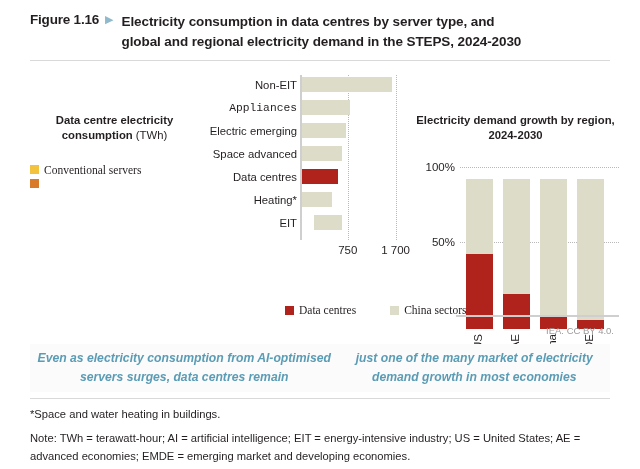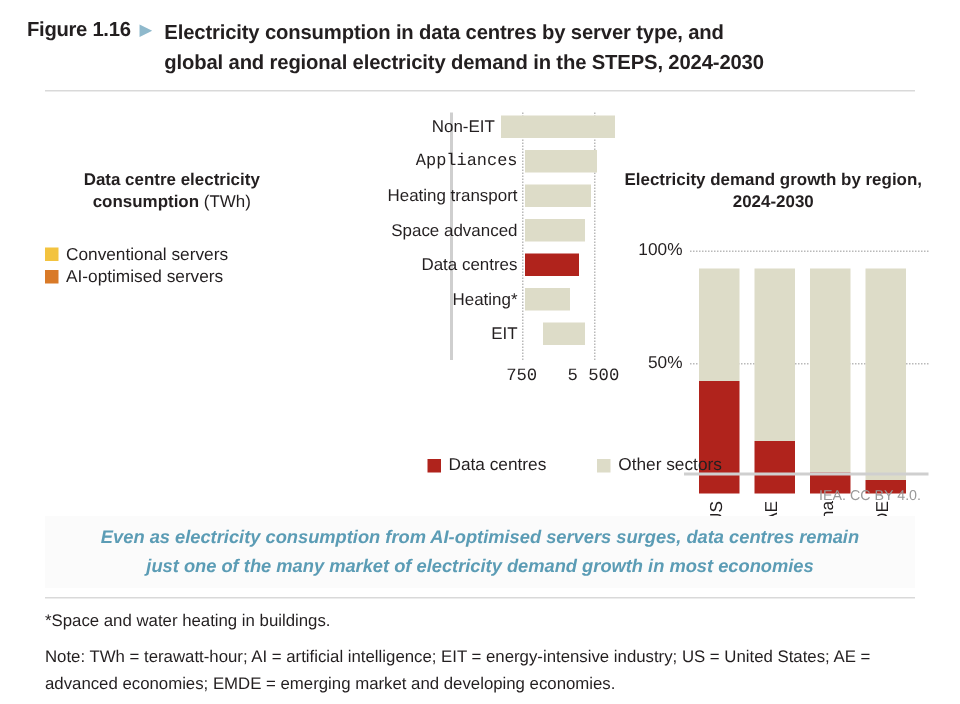--- a/index.html
+++ b/index.html
@@ -1,68 +1,68 @@
 <!DOCTYPE html>
 <html><head>
 <meta charset="utf-8">
 <style>
   html,body{margin:0;padding:0;}
   body{
     width:640px;height:469px;background:#ffffff;
     font-family:"Liberation Sans",sans-serif;color:#231f20;
     overflow:hidden;position:relative;
   }
-  .fig-header{display:flex;align-items:flex-start;padding:12px 20px 0 18px;}
+  .fig-header{display:flex;align-items:flex-start;padding:12px 20px 0 30px;}
   .fig-num{font-weight:bold;font-size:13.5px;white-space:nowrap;letter-spacing:-0.2px;}
   .fig-tri{color:#8fb9cc;font-size:11px;margin:1px 8px 0 6px;}
   .fig-title{font-size:13.5px;font-weight:bold;line-height:1.45;letter-spacing:-0.1px;}
   .rule{height:1px;background:#d9d9d9;margin:9px 30px 0 30px;}
 
   .charts{position:relative;height:270px;margin-top:4px;}
   .panel{position:absolute;top:0;}
   .panel-title{font-size:11.3px;font-weight:bold;text-align:center;line-height:1.35;margin-top:48px;}
   .panel-title .unit{font-weight:normal;}
 
   
   #panel1{left:22px;width:185px;}
   .p1-plot{position:relative;height:175px;margin-top:10px;}
   .p1-axis-lbl{position:absolute;right:0;font-size:11.5px;transform:translateY(-50%);white-space:nowrap;}
   .grid-dot{position:absolute;height:0;border-top:1.5px dotted #b9b9b9;}
   .bar-col{position:absolute;bottom:0;width:34px;}
   .seg{width:100%;}
   .p1-base{position:absolute;left:42px;right:6px;bottom:0;height:1.5px;background:#cfcfcf;}
   .p1-xlab{position:absolute;font-size:11.5px;text-align:center;width:46px;top:178px;}
 
-  .legend-row{display:flex;align-items:center;gap:5px;font-size:11.5px;margin-top:3px;}
+  .legend-row{display:flex;align-items:center;gap:5px;font-size:11.5px;margin-top:3px;font-family:Liberation Serif, serif;}
   .swatch{width:9px;height:9px;display:inline-block;flex:0 0 auto;}
 
   
   #panel2{left:205px;width:205px;}
   .p2-plot{position:relative;height:165px;margin-top:10px;}
   .p2-axisline{position:absolute;left:95px;top:0;bottom:0;width:1.5px;background:#cfcfcf;}
   .vgrid{position:absolute;top:0;bottom:0;width:0;border-left:1.5px dotted #b9b9b9;}
-  .hbar-row{position:absolute;left:0;right:0;display:flex;align-items:center;height:15px;margin-left:48px;}
+  .hbar-row{position:absolute;left:0;right:0;display:flex;align-items:center;height:15px;}
   .hbar-lbl{width:92px;text-align:right;font-size:11.3px;padding-right:3px;white-space:nowrap;}
   .hbar{height:15px;margin-left:1.5px;}
   .p2-tick{position:absolute;font-size:11.5px;transform:translateX(-50%);white-space:nowrap;}
 
   
   #panel3{left:408px;width:215px;}
   .p3-plot{position:relative;height:175px;margin-top:10px;}
   .p3-ylab{position:absolute;right:0;font-size:11.5px;transform:translateY(-50%);white-space:nowrap;}
   .p3-col{position:absolute;bottom:0;width:27px;}
   .p3-base{position:absolute;left:48px;right:4px;bottom:0;height:1.5px;background:#cfcfcf;}
   .p3-xlab{position:absolute;font-size:11.5px;writing-mode:vertical-rl;transform:rotate(180deg);top:180px;}
 
   .bottom-legend{position:absolute;left:285px;top:304px;display:flex;gap:34px;font-size:11.5px;align-items:center;}
   .iea-credit{position:absolute;right:26px;top:325px;font-size:9.5px;color:#9a9a9a;}
 
   .message{
     position:absolute;left:30px;right:30px;top:344px;height:48px;
-    background:#fbfbfb;display:flex;flex-direction:column;
+    background:#fbfbfb;display:flex;flex-direction:row;
     align-items:center;justify-content:center;
     color:#5b9cb5;font-style:italic;font-weight:bold;font-size:12.2px;line-height:1.55;
     text-align:center;
   }
   .rule2{position:absolute;left:30px;right:30px;top:398px;height:1px;background:#d9d9d9;}
   .notes{position:absolute;left:30px;right:24px;top:406px;font-size:11.2px;line-height:1.55;}
   .notes p{margin:0 0 7px 0;}
 </style>
 </head>
 <body>
@@ -84,64 +84,63 @@
       <span>Data centre electricity consumption</span>
       <span class="unit">(TWh)</span>
     </div>
     <div style="margin-top:20px;margin-left:8px;">
       <div class="legend-row">
         <span class="swatch" style="background:#F3C33F;"></span>
         <span>Conventional servers</span>
       </div>
       <div class="legend-row">
         <span class="swatch" style="background:#D97A28;"></span>
-        <span>AI-optimised servers</span>
       </div>
     </div>
   </div>
 
   <div class="panel" id="panel2">
     <div class="p2-plot">
 
       <div class="vgrid" style="left:142.8px;"></div>
       <div class="vgrid" style="left:190.6px;"></div>
       <div class="p2-axisline"></div>
 
       <div class="hbar-row" style="top:2px;">
         <span class="hbar-lbl">Non-EIT</span>
         <span class="hbar" style="width:90.5px;background:#DDDCC8;"></span>
       </div>
       <div class="hbar-row" style="top:25px;font-family:Liberation Mono, monospace;">
         <span class="hbar-lbl">Appliances</span>
         <span class="hbar" style="width:48.5px;background:#DDDCC8;"></span>
       </div>
       <div class="hbar-row" style="top:48px;">
-        <span class="hbar-lbl">Heating transport</span>
+        <span class="hbar-lbl">Electric emerging</span>
         <span class="hbar" style="width:44px;background:#DDDCC8;"></span>
       </div>
       <div class="hbar-row" style="top:71px;">
         <span class="hbar-lbl">Space advanced</span>
         <span class="hbar" style="width:40.8px;background:#DDDCC8;"></span>
       </div>
       <div class="hbar-row" style="top:94px;">
         <span class="hbar-lbl">Data centres</span>
         <span class="hbar" style="width:36.7px;background:#B0231C;"></span>
       </div>
       <div class="hbar-row" style="top:117px;">
         <span class="hbar-lbl">Heating*</span>
         <span class="hbar" style="width:30px;background:#DDDCC8;"></span>
       </div>
       <div class="hbar-row" style="top:140px;gap:12px;">
         <span class="hbar-lbl">EIT</span>
         <span class="hbar" style="width:28.7px;background:#DDDCC8;"></span>
       </div>
     </div>
-    <div style="position:relative;height:20px;font-family:Liberation Mono, monospace;">
+    <div style="position:relative;height:20px;">
       <span class="p2-tick" style="left:142.8px;top:4px;">750</span>
-      <span class="p2-tick" style="left:190.6px;top:4px;">5 500</span>
+      <span class="p2-tick" style="left:190.6px;top:4px;">1 700</span>
     </div>
   </div>
 
   <div class="panel" id="panel3">
     <div class="panel-title">
       <span>Electricity demand growth by region, 2024-2030</span>
     </div>
     <div class="p3-plot">
       <div class="grid-dot" style="left:52px;right:4px;top:13px;"></div>
       <div class="grid-dot" style="left:52px;right:4px;top:88px;"></div>
@@ -174,21 +173,21 @@
   </div>
 </div>
 
 <div class="bottom-legend">
   <span class="legend-row" style="margin:0;">
     <span class="swatch" style="background:#B0231C;"></span>
     <span>Data centres</span>
   </span>
   <span class="legend-row" style="margin:0;">
     <span class="swatch" style="background:#DDDCC8;"></span>
-    <span>Other sectors</span>
+    <span>China sectors</span>
   </span>
 </div>
 
 <div class="iea-credit">IEA. CC BY 4.0.</div>
 
 <div class="message">
   <span>Even as electricity consumption from AI-optimised servers surges, data centres remain</span>
   <span>just one of the many market of electricity demand growth in most economies</span>
 </div>
 <div class="rule2"></div>

